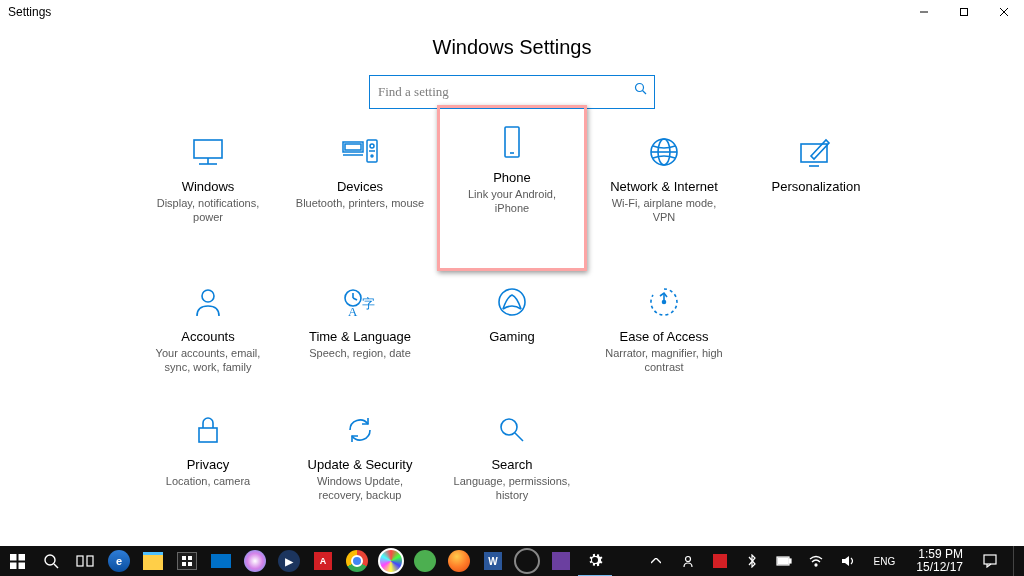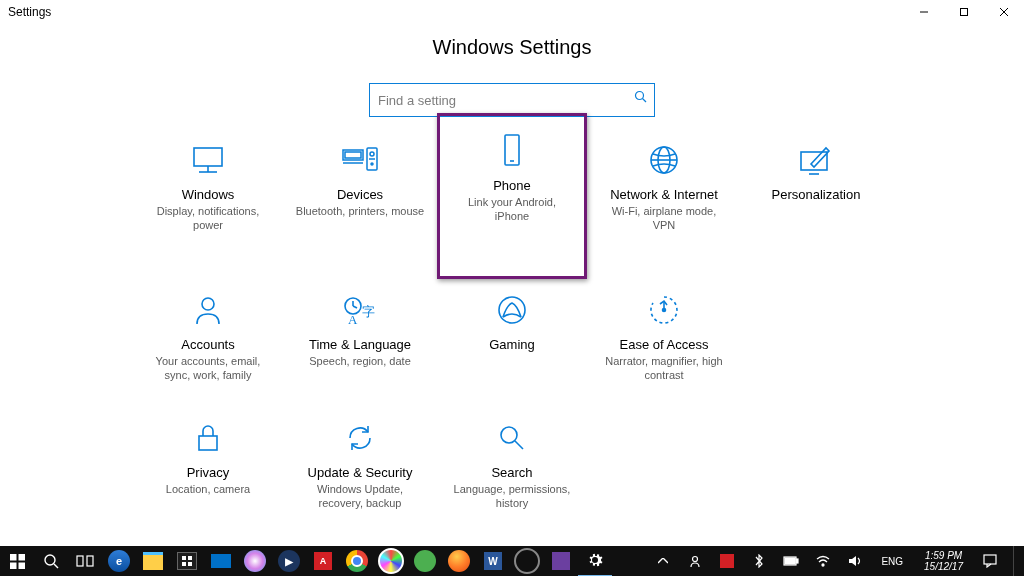--- a/index.html
+++ b/index.html
@@ -38,22 +38,23 @@
     display: flex;
     flex-direction: column;
     align-items: center;
   }
   .page-title {
     font-size: 20px;
     font-weight: 400;
     margin-top: 8px;
   }
   .search-wrap {
-    margin-top: 24px;
+    margin-top: 16px;
     position: relative;
+    font-family: Liberation Serif, serif;
   }
   .search-input {
     width: 248px;
     height: 28px;
     border: 1px solid #0a7fd9;
     padding: 2px 28px 2px 8px;
     font-size: 13px;
     font-family: inherit;
     outline: none;
   }
@@ -92,21 +93,21 @@
     color: #000;
     margin-bottom: 2px;
   }
   .tile .desc {
     font-size: 11px;
     color: #5a5a5a;
     line-height: 1.3;
     padding: 0 6px;
   }
   .highlight-box {
-    border: 3px solid #701a75;
+    border: 3px solid #fca5a5;
     box-shadow: 1px 2px 5px rgba(0,0,0,0.4);
     padding-top: 16px;
     height: 166px;
     margin-top: -18px;
   }
   svg { display: block; }
   
   .taskbar {
     position: absolute;
     bottom: 0;
@@ -143,25 +144,24 @@
   .tb-tray {
     width: 18px;
     height: 30px;
     display: flex;
     align-items: center;
     justify-content: center;
   }
   .tb-text {
     display: flex;
     flex-direction: column;
-    align-items: center;
+    align-items: flex-end;
     line-height: 1.1;
-    font-size: 10px;
+    font-size: 12px;
     padding: 0 4px;
-    font-style: italic;
   }
   .circle-icon {
     width: 22px;
     height: 22px;
     border-radius: 50%;
     display: flex;
     align-items: center;
     justify-content: center;
     font-size: 11px;
     font-weight: bold;

